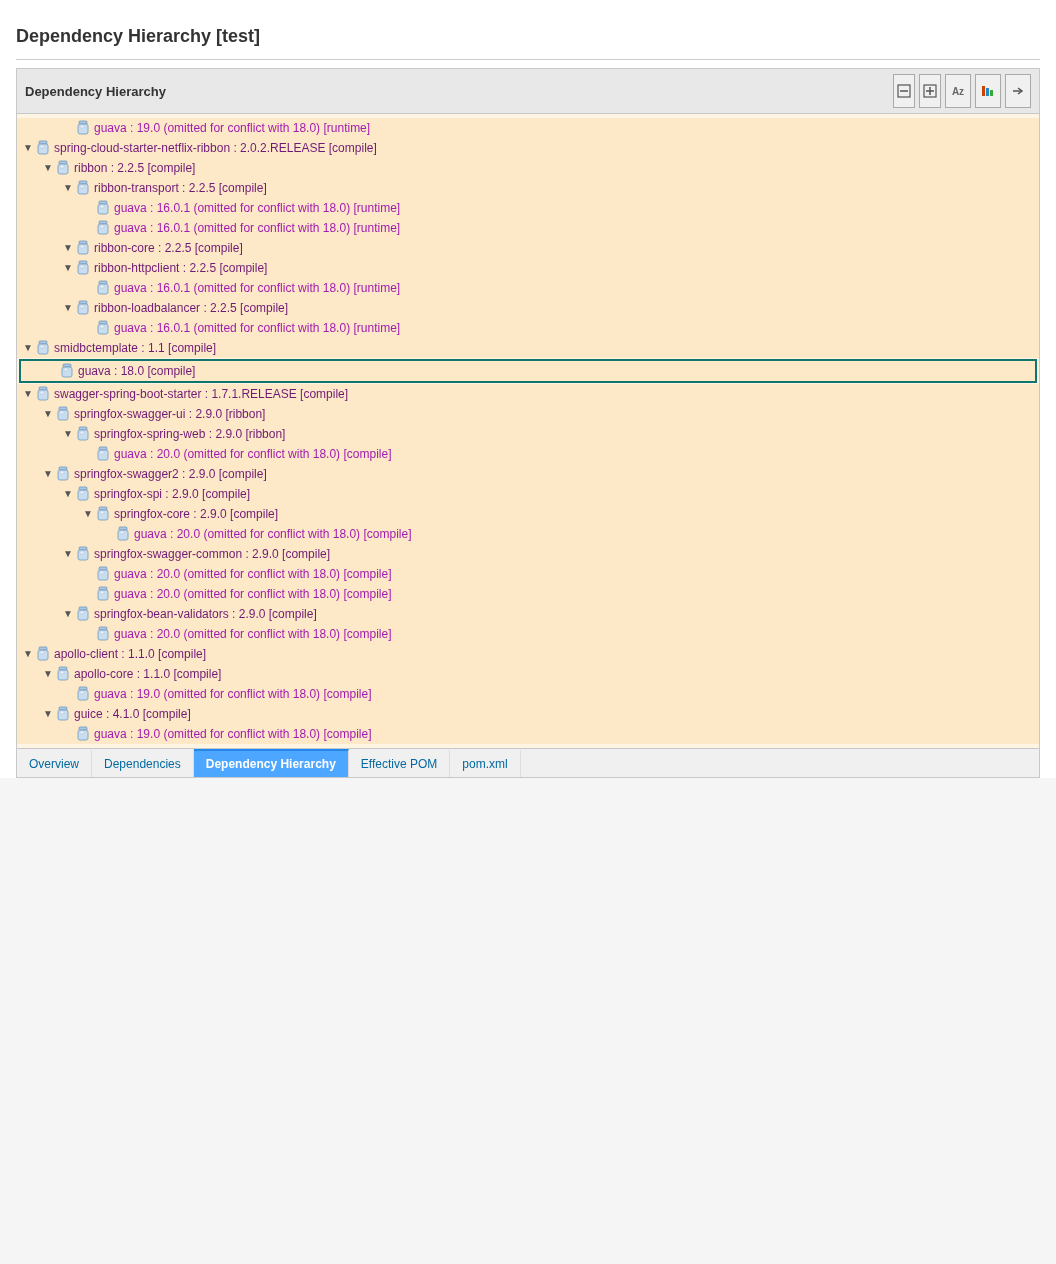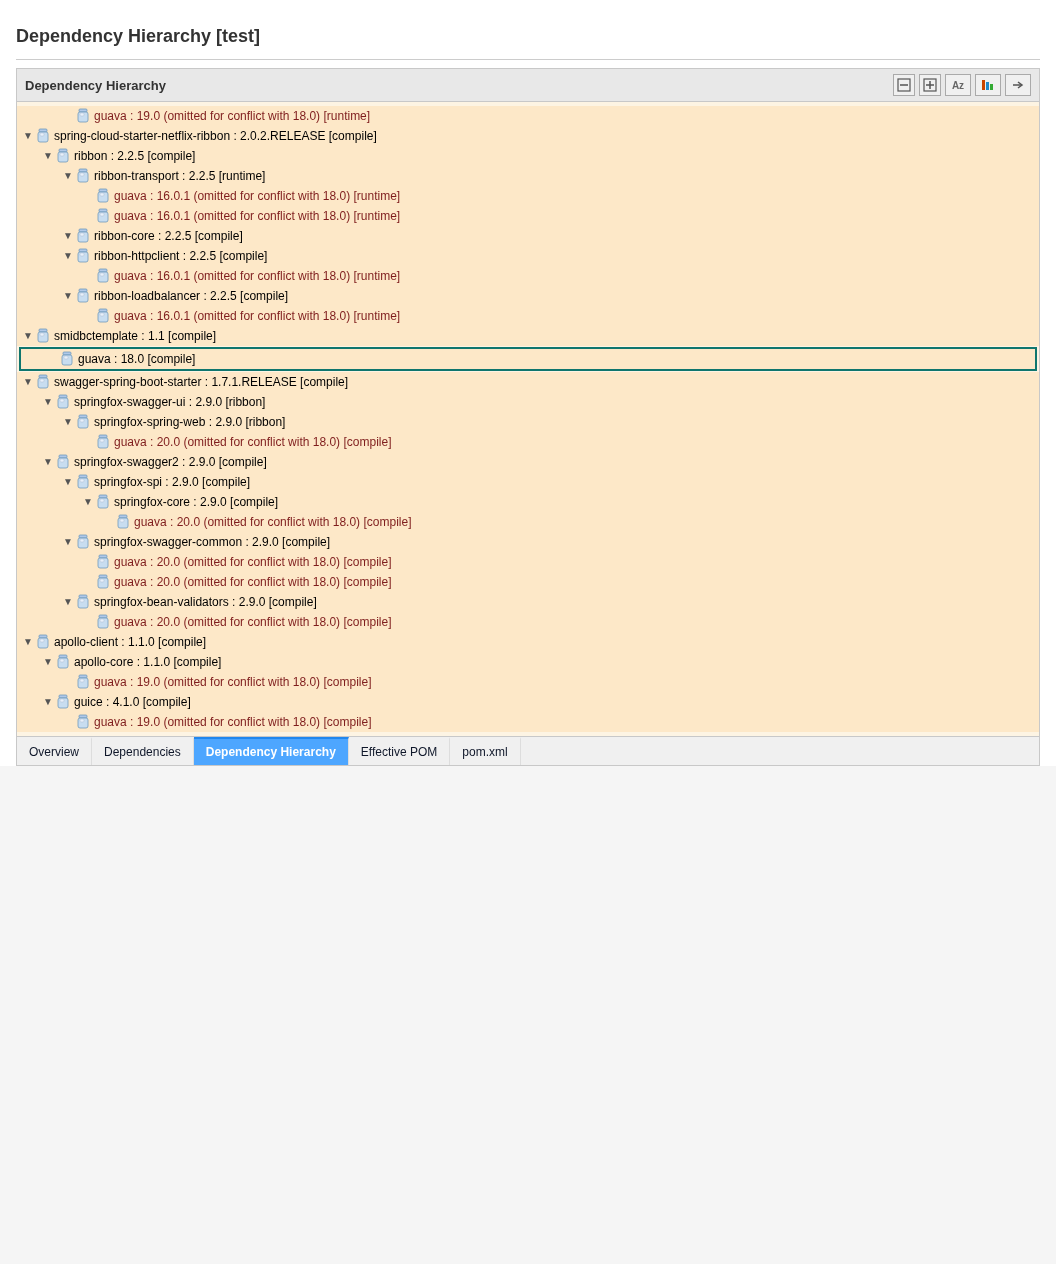--- a/index.html
+++ b/index.html
@@ -47,21 +47,21 @@
     }
 
     .panel-toolbar {
       display: flex;
       gap: 4px;
       align-items: center;
     }
 
     .toolbar-btn {
       width: 22px;
-      height: 22px;
+      height: 34px;
       border: 1px solid #aaa;
       background: #f0f0f0;
       cursor: pointer;
       display: flex;
       align-items: center;
       justify-content: center;
       font-size: 11px;
       color: #444;
     }
 
@@ -121,39 +121,39 @@
       position: relative;
     }
 
     .jar-icon svg {
       width: 16px;
       height: 16px;
     }
 
     .tree-label {
       font-size: 12px;
-      color: #000000;
+      color: #701a75;
     }
 
     .tree-label.omitted {
-      color: #7f1d1d;
+      color: #a21caf;
     }
 
     
     .tab-bar {
       display: flex;
       border-top: 1px solid #c8c8c8;
       background: #f0f0f0;
       margin-top: 0;
     }
 
     .tab-item {
       padding: 6px 12px;
       font-size: 12px;
-      color: #0f172a;
+      color: #0369a1;
       cursor: pointer;
       border-right: 1px solid #ddd;
       background: #f0f0f0;
       border-top: 2px solid transparent;
     }
 
     .tab-item.active {
       background: #4da6ff;
       color: #fff;
       font-weight: bold;
@@ -232,21 +232,21 @@
           <span class="tree-label">ribbon : 2.2.5 [compile]</span>
         </div>
         <div class="tree-row highlighted">
           <span class="tree-indent" style="width: 40px;"></span>
           <span class="tree-toggle">▼</span>
           <span class="jar-icon"><svg viewBox="0 0 16 16" xmlns="http://www.w3.org/2000/svg">
     <rect x="4" y="1" width="8" height="3" rx="1" fill="#b0c8e8" stroke="#7099bb" stroke-width="0.8"></rect>
     <rect x="3" y="4" width="10" height="10" rx="2" fill="#c8ddf0" stroke="#7099bb" stroke-width="0.8"></rect>
     <rect x="5" y="5" width="4" height="3" rx="1" fill="#e8f0fa" stroke="#aabbd0" stroke-width="0.5"></rect>
   </svg></span>
-          <span class="tree-label">ribbon-transport : 2.2.5 [runtime]</span>
+          <span class="tree-label">ribbon-transport : 2.2.5 [compile]</span>
         </div>
         <div class="tree-row highlighted">
           <span class="tree-indent" style="width: 60px;"></span>
           <span class="tree-toggle-placeholder"></span>
           <span class="jar-icon"><svg viewBox="0 0 16 16" xmlns="http://www.w3.org/2000/svg">
     <rect x="4" y="1" width="8" height="3" rx="1" fill="#b0c8e8" stroke="#7099bb" stroke-width="0.8"></rect>
     <rect x="3" y="4" width="10" height="10" rx="2" fill="#c8ddf0" stroke="#7099bb" stroke-width="0.8"></rect>
     <rect x="5" y="5" width="4" height="3" rx="1" fill="#e8f0fa" stroke="#aabbd0" stroke-width="0.5"></rect>
   </svg></span>
           <span class="tree-label omitted">guava : 16.0.1 (omitted for conflict with 18.0) [runtime]</span>

